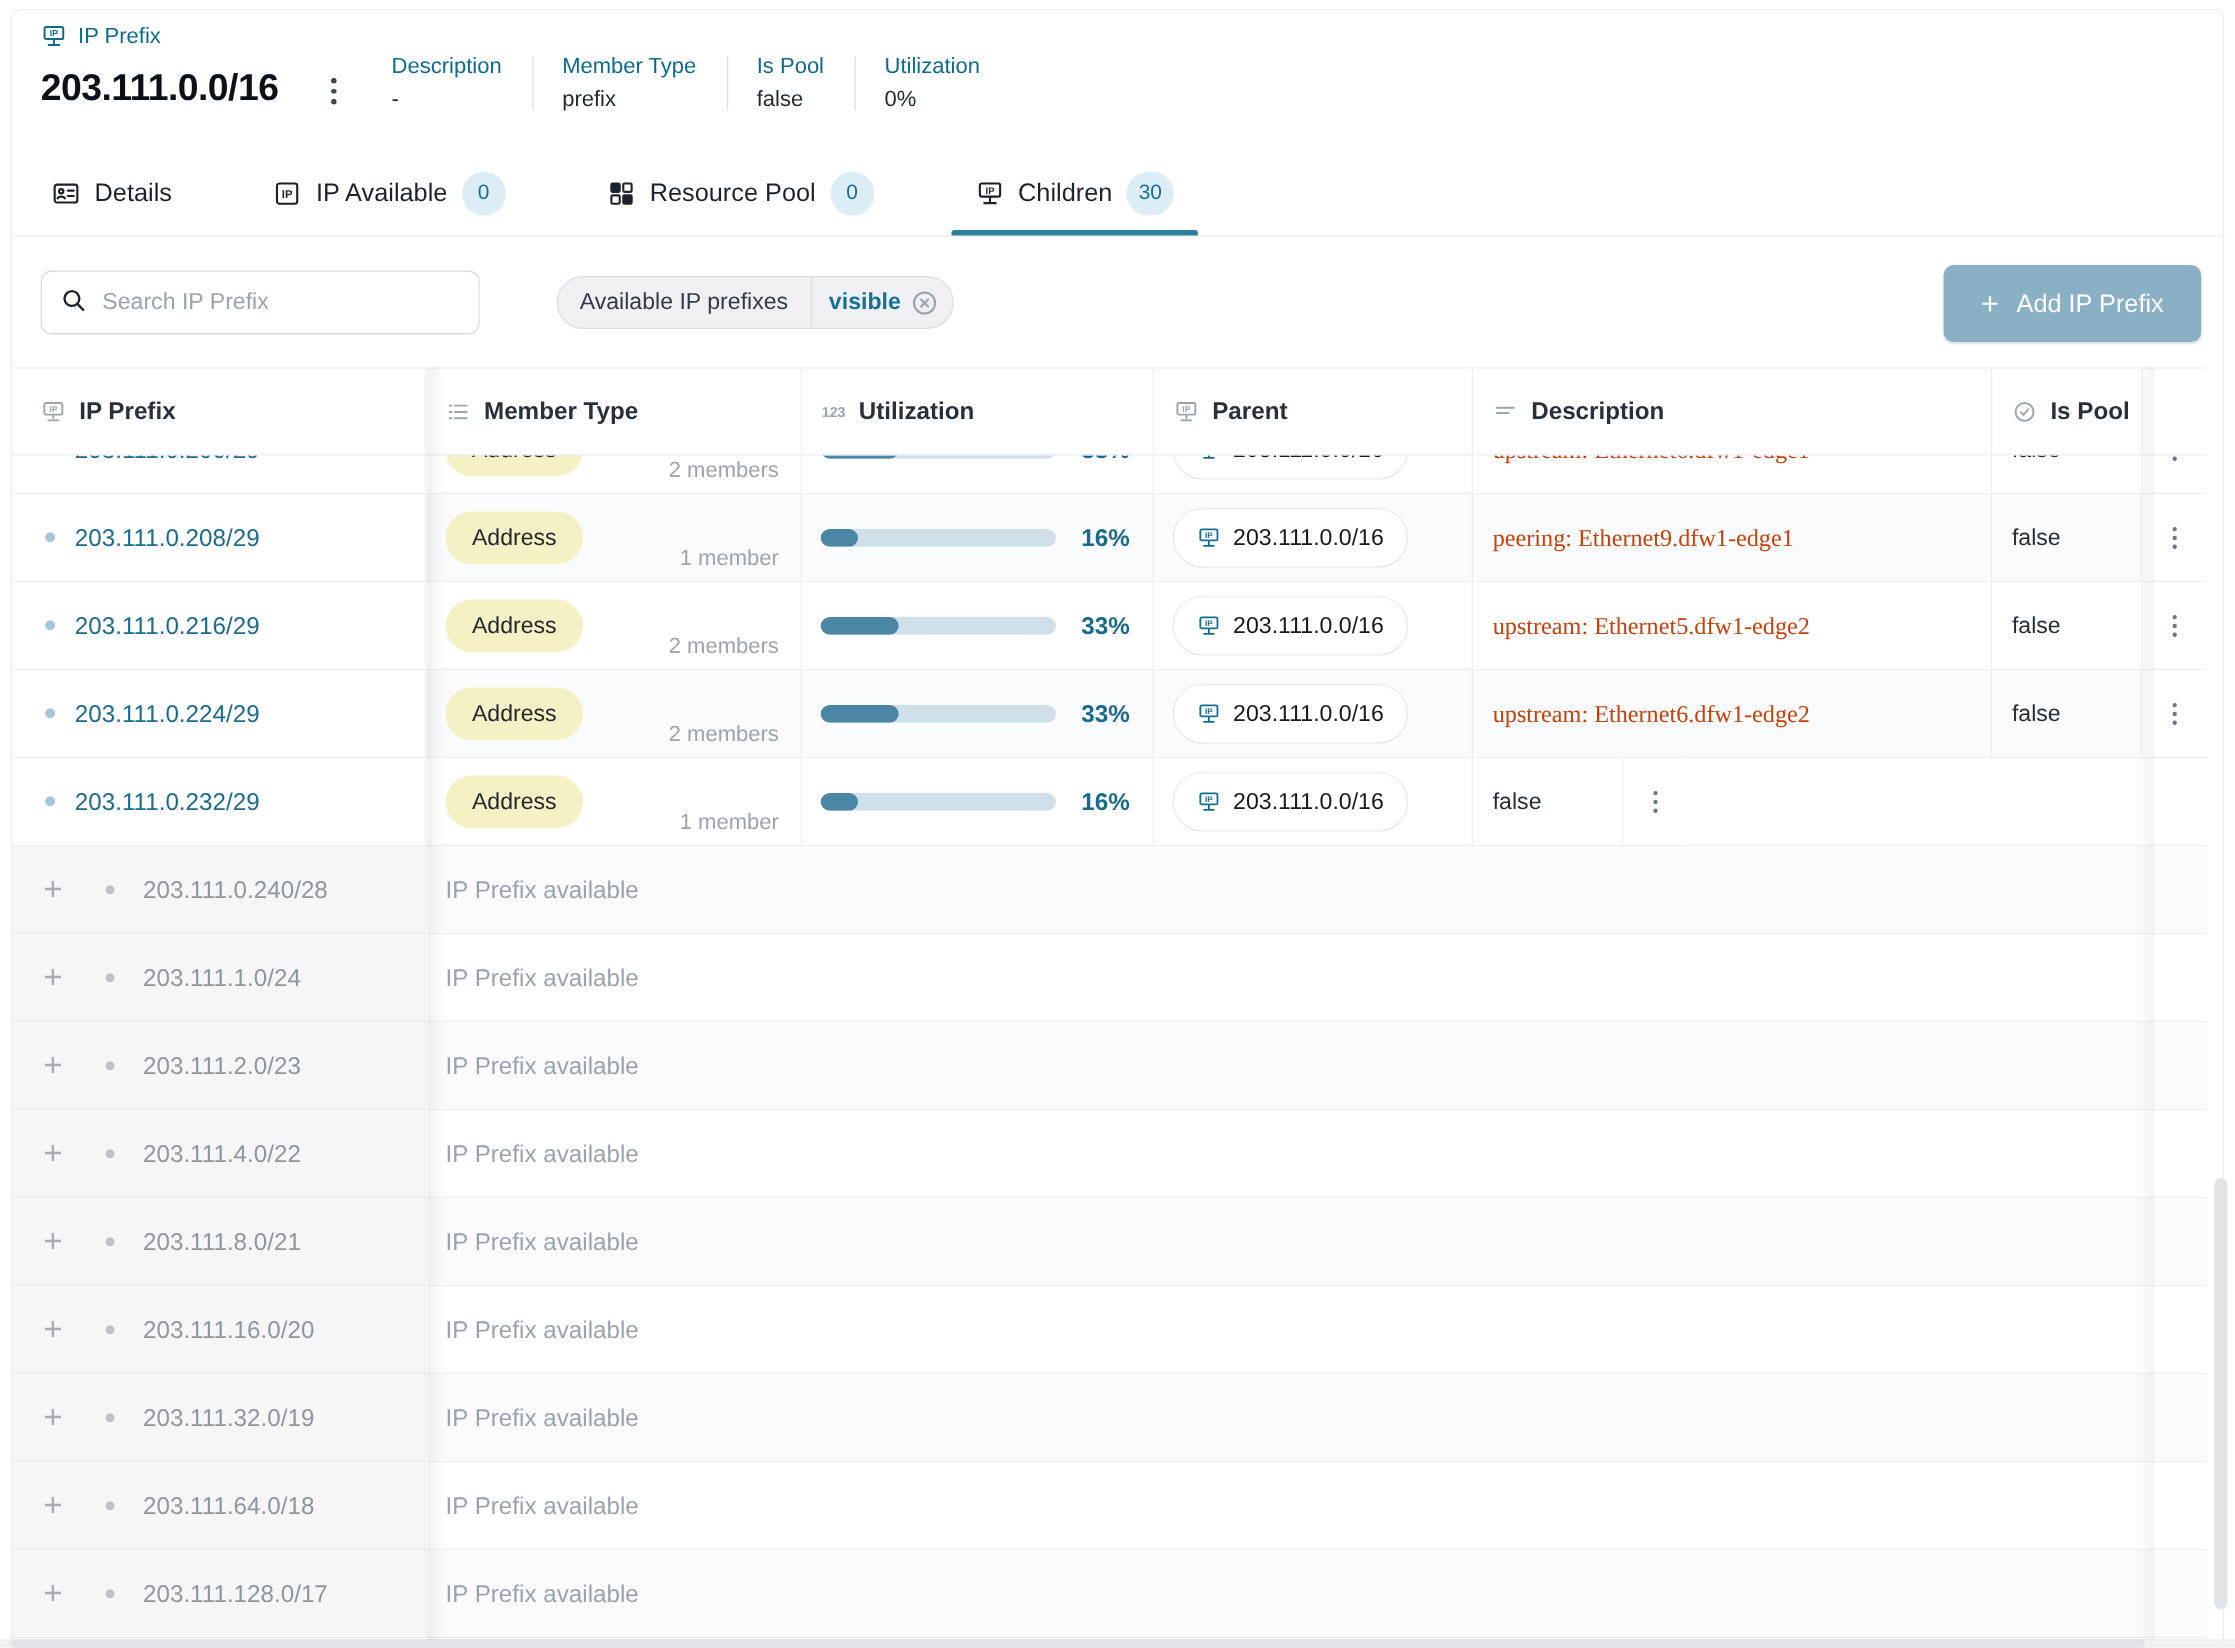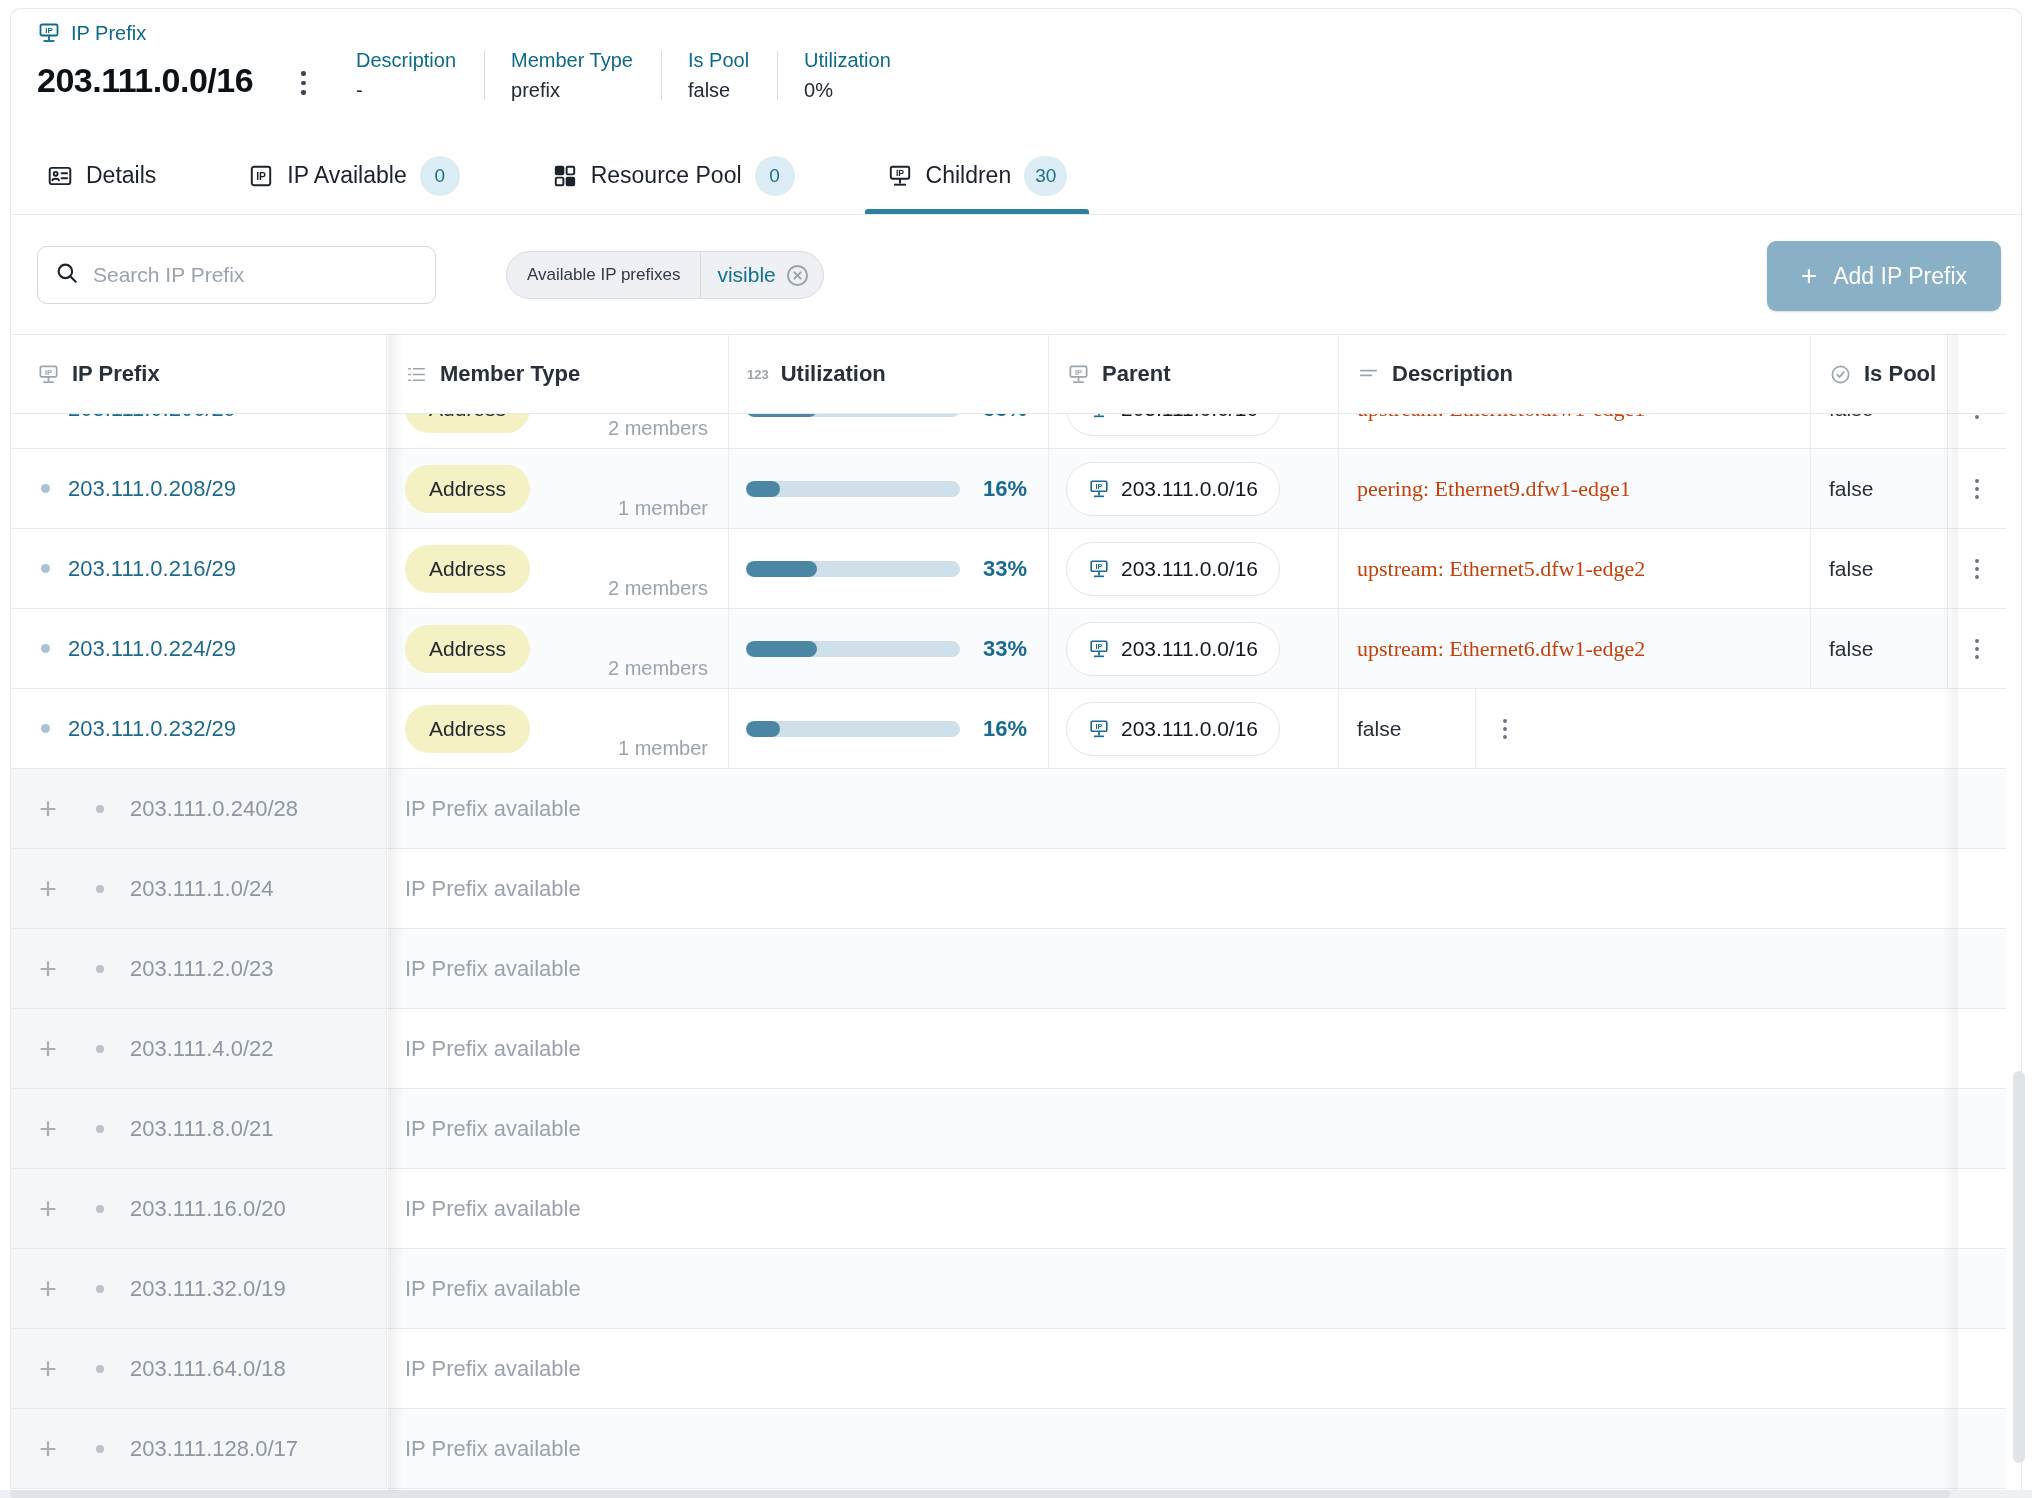--- a/index.html
+++ b/index.html
@@ -36,23 +36,23 @@
 
   
   .toolbar { position:absolute; left:0; top:205px; width:2012px; height:120px; }
   .search-box { position:absolute; left:26px; top:32px; width:399px; height:58px;
     border:1px solid #d3d8de; border-radius:10px; display:flex; align-items:center; padding:12px 16px; gap:13px; background:#fff; }
   .search-box input { border:none; outline:none; font-size:21px; color:#1e252e; width:100%;
     font-family:"Liberation Sans", sans-serif; background:transparent; }
   .search-box input::placeholder { color:#9aa3ad; }
   .chip { position:absolute; left:495px; top:37px; height:48px; border:1px solid #d9dce0; background:#eef0f3;
     border-radius:24px; display:flex; align-items:center; overflow:hidden; }
-  .chip .chip-label { padding:0 20px; font-size:17px; color:#323a45; }
+  .chip .chip-label { padding:0 20px; font-size:21px; color:#323a45; }
   .chip .chip-div { width:1px; height:48px; background:#d5d8dd; }
-  .chip .chip-value { padding:0 8px 0 16px; font-size:21px; color:#137193; font-weight:400; }
+  .chip .chip-value { padding:0 8px 0 16px; font-size:21px; color:#137193; font-weight:700; }
   .chip .chip-x { margin-right:12px; display:flex; align-items:center; cursor:pointer; }
   .add-btn { position:absolute; right:22px; top:27px; height:70px; padding:0 34px; background:#8ab0c6;
     border:none; border-radius:9px; color:#fff; font-size:23px; font-family:"Liberation Sans", sans-serif;
     display:flex; align-items:center; gap:16px; cursor:pointer; box-shadow:0 1px 2px rgba(20,40,60,.15); }
   .add-btn .plus { font-size:28px; font-weight:400; line-height:1; }
 
   
   .table { position:absolute; left:0; top:325px; width:1995px; height:1165px; }
   .thead { position:absolute; left:0; top:0; width:1995px; height:80px; background:#fff; z-index:4;
     border-top:1px solid #e7e9ed; border-bottom:1px solid #e7e9ed; display:flex; }

